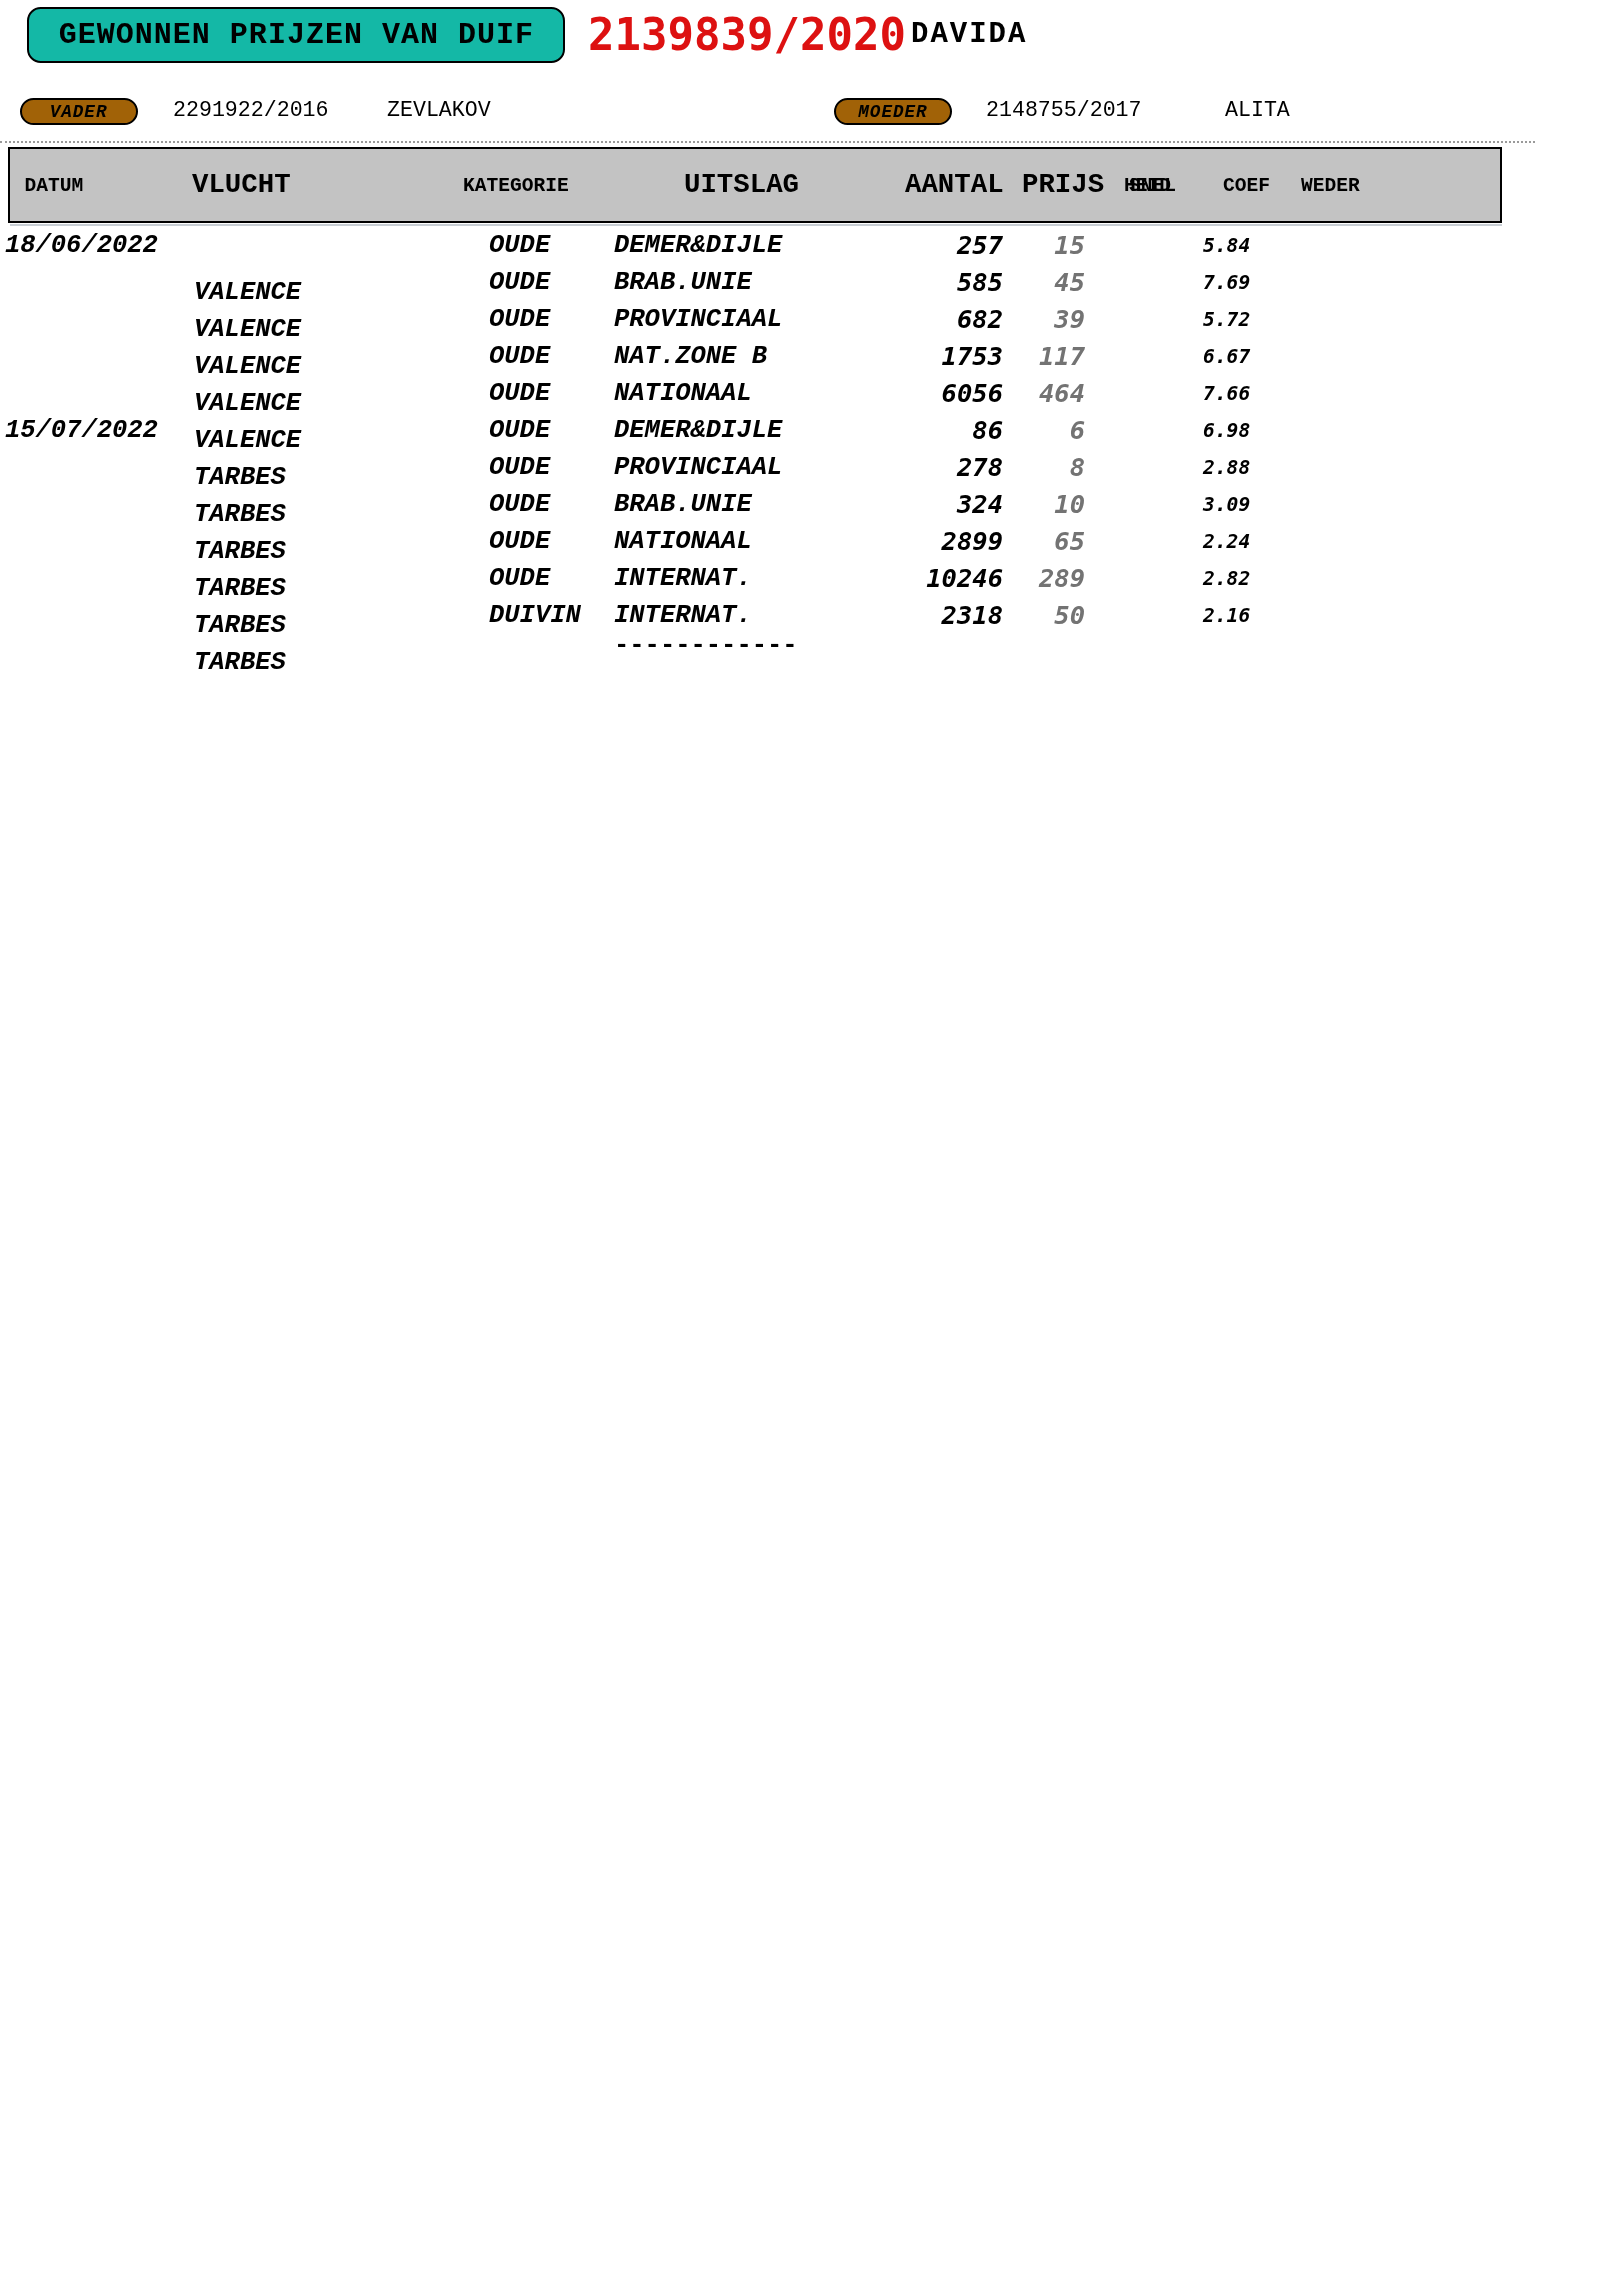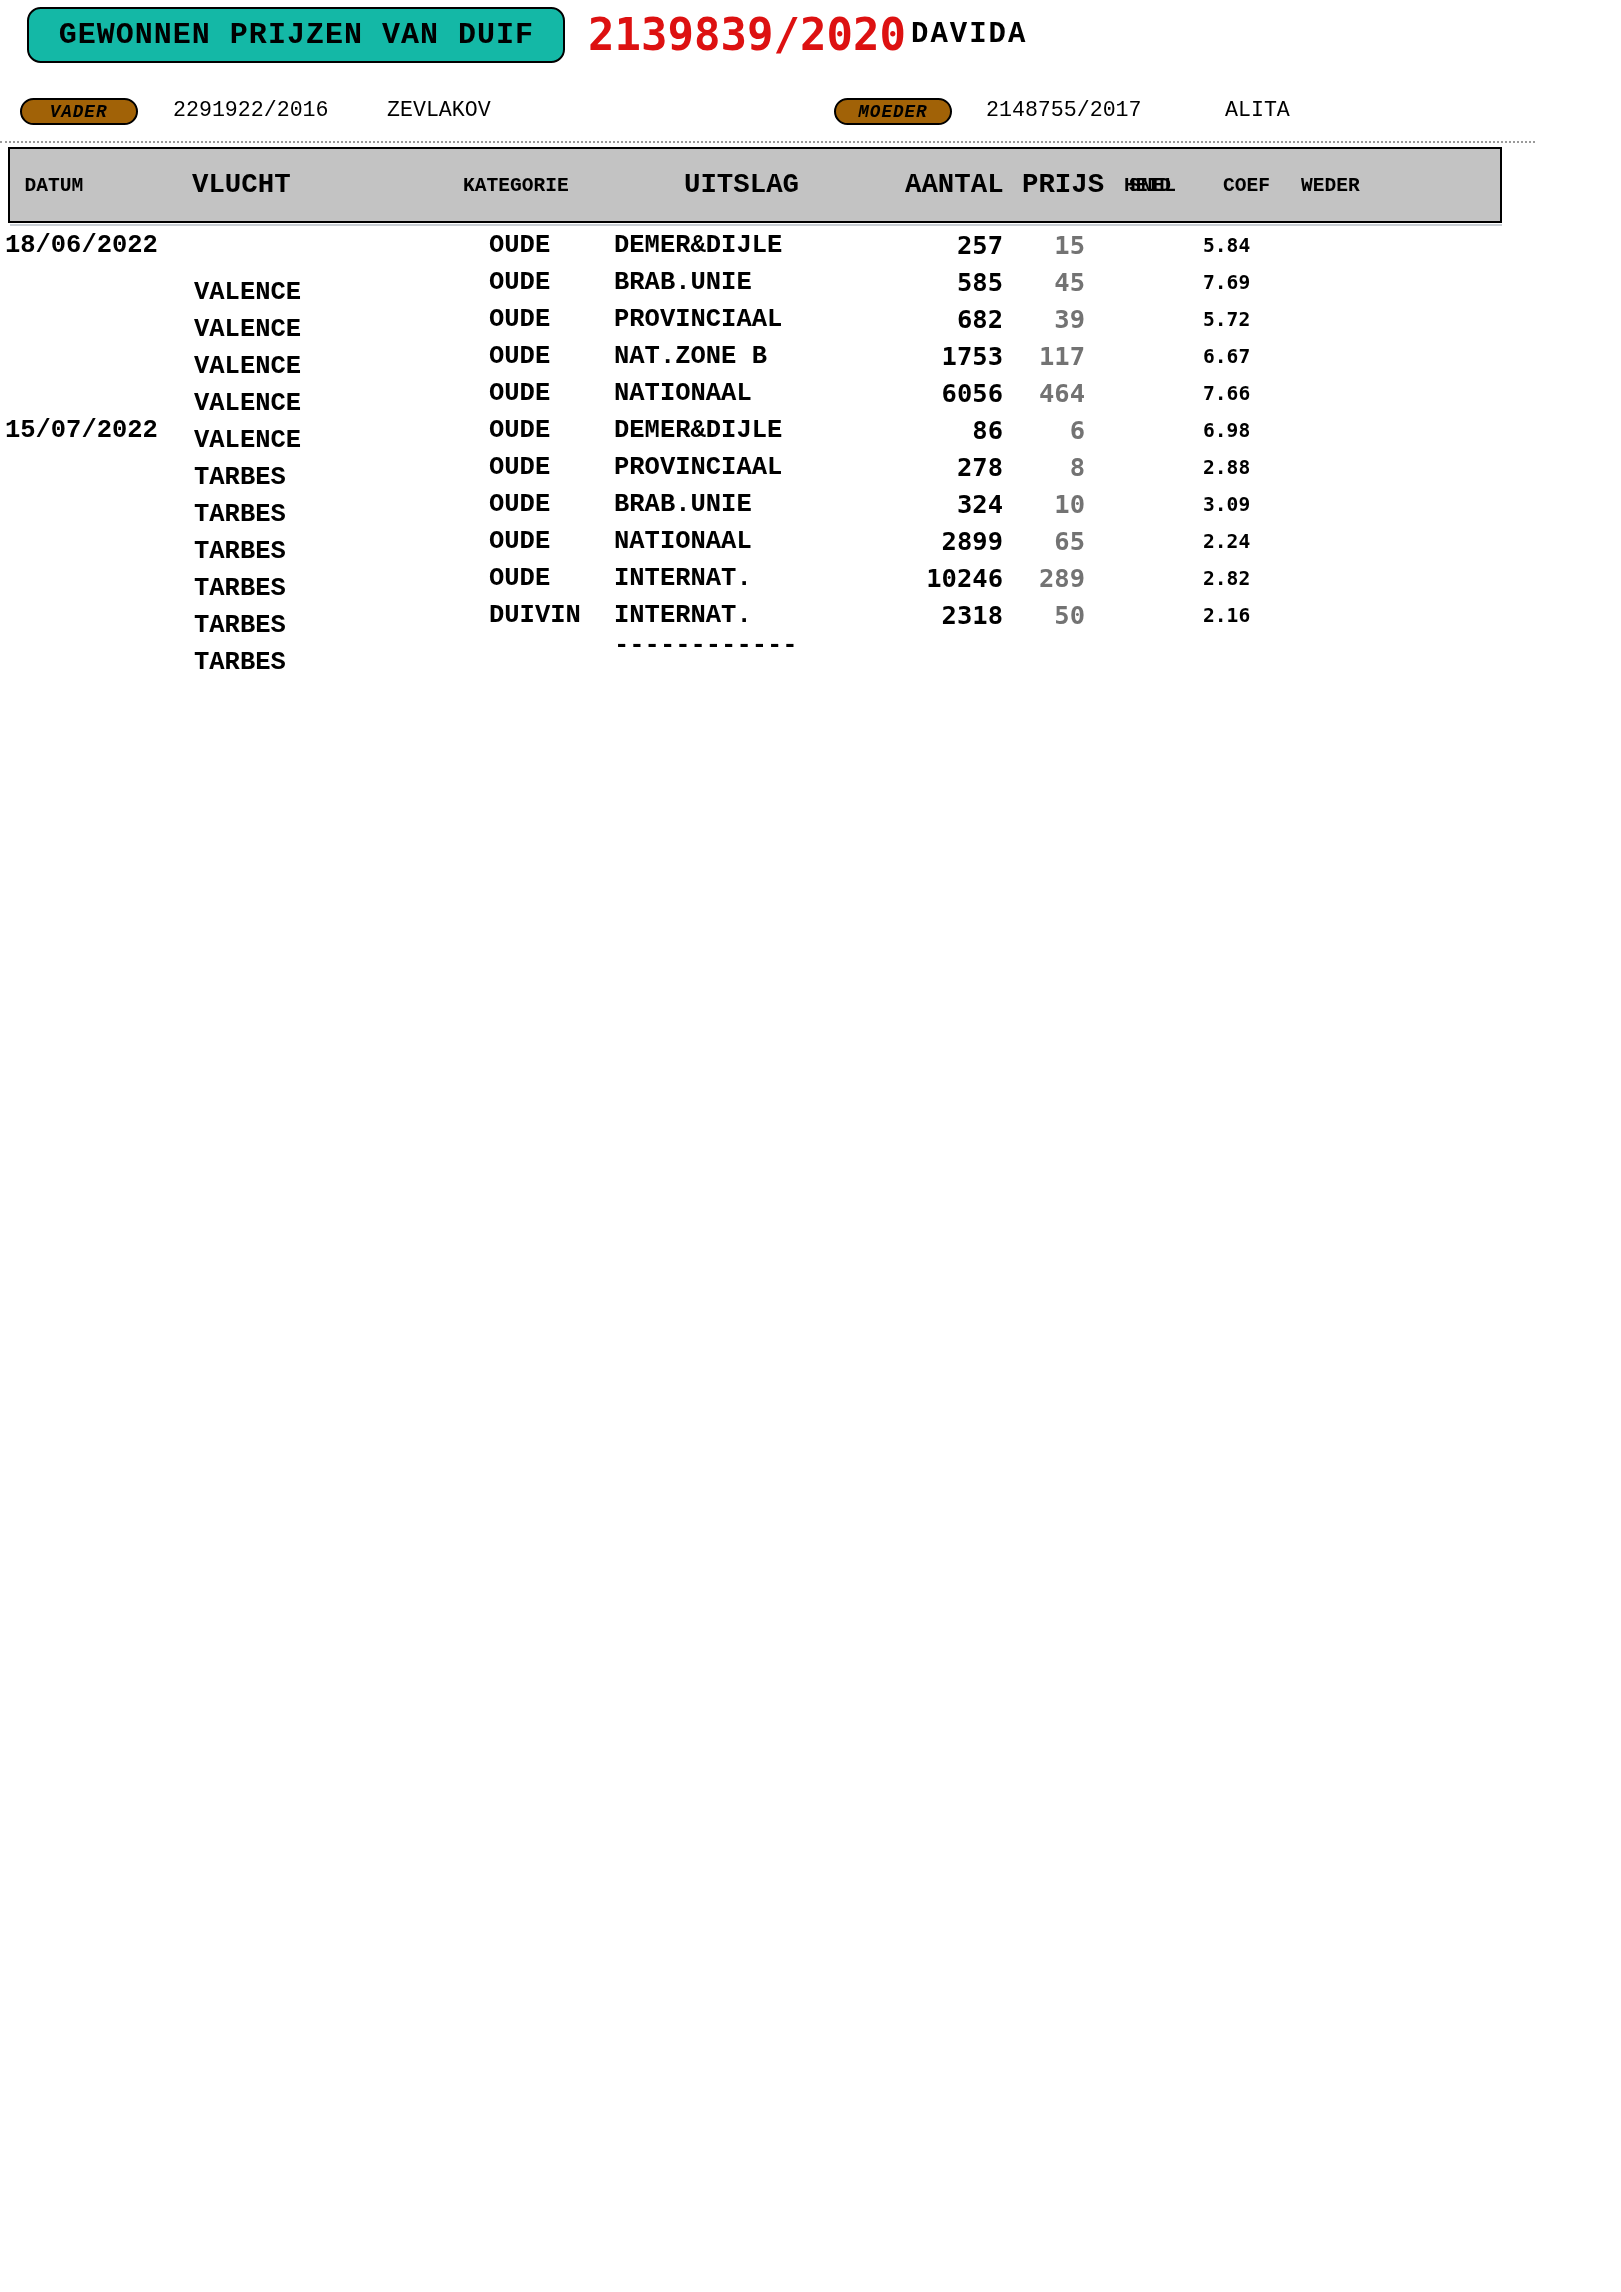--- a/index.html
+++ b/index.html
@@ -69,21 +69,21 @@
   .h-vlucht{left:192px;}
   .h-kategorie{left:463px;}
   .h-uitslag{left:684px;}
   .h-aantal{left:905px;}
   .h-prijs{left:1022px;}
   .h-snel{left:1129px;top:151px;}
   .h-heid{left:1124px;top:177px;}
   .h-coef{left:1223px;}
   .h-weder{left:1301px;}
   
-  .rows{position:absolute;left:0;top:227px;width:1621px;}
+  .rows{position:absolute;left:0;top:227px;width:1621px;font-style:italic;}
   .trow{position:relative;height:37px;}
   .cell{
     position:absolute;top:0;height:37px;line-height:37px;
     font-size:25.5px;font-weight:bold;white-space:pre;
   }
   .c-datum{left:4.9px;}
   .c-vlucht{left:194px;margin-top:47px;}
   .c-kategorie{left:489px;}
   .c-uitslag{left:614px;}
   .c-aantal{left:841px;width:162px;text-align:right;font-family:"DejaVu Sans Mono",monospace;}

